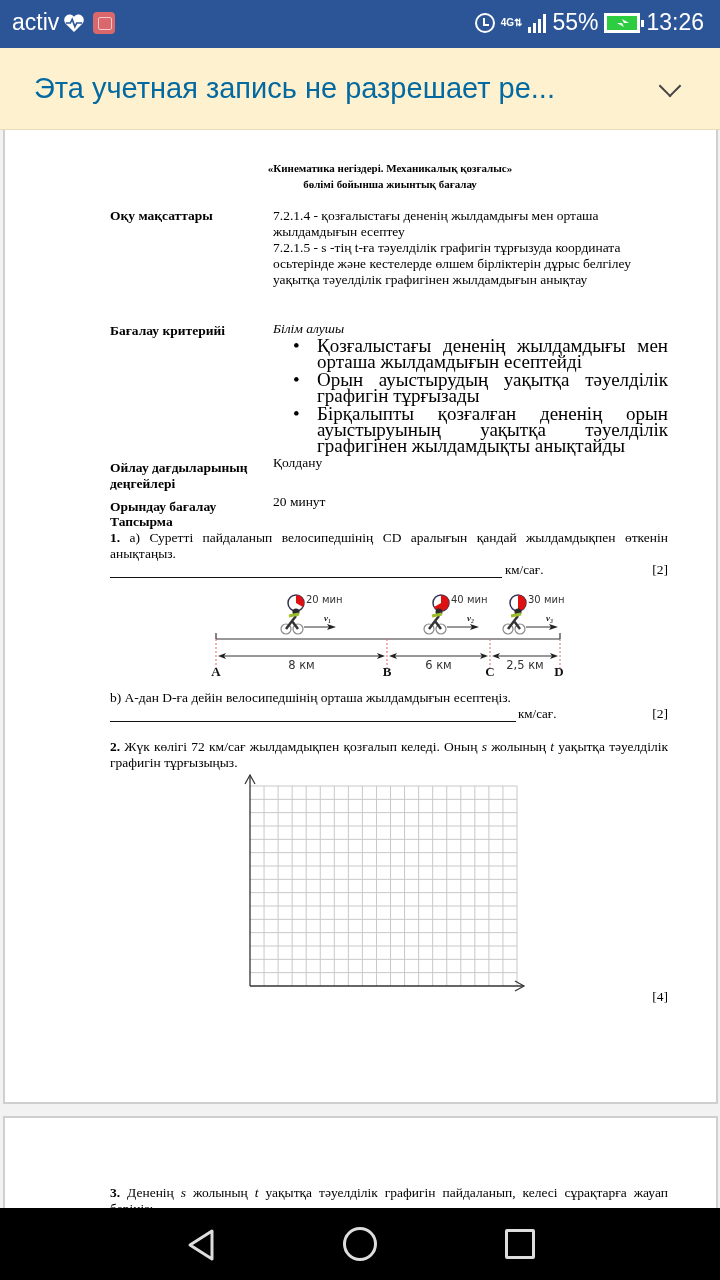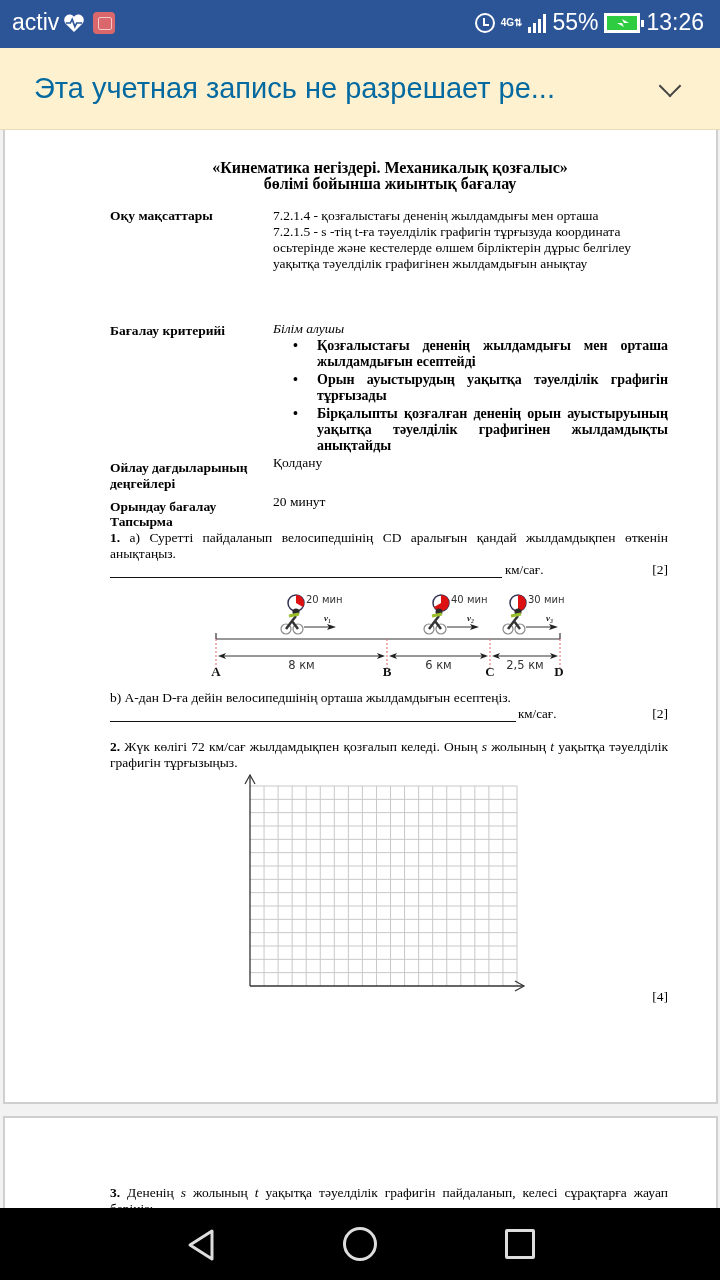--- a/index.html
+++ b/index.html
@@ -17,24 +17,24 @@
   .net { font-size: 10px; line-height: 10px; font-weight: bold; display: flex; flex-direction: row; }
   .battery { width: 36px; height: 20px; border: 2px solid #fff; position: relative; background: #fff; }
   .battery .fill2 { position: absolute; left: 1px; top: 1px; bottom: 1px; right: 1px; background: #2ecc40; }
   .battery:after { content: ""; position: absolute; right: -6px; top: 5px; width: 3px; height: 7px; background: #fff; }
   .banner { position: absolute; left: 0; top: 48px; width: 720px; height: 82px; background: #fdf1cf; border-bottom: 1px solid #e8dcb8; font-family: "Liberation Sans", sans-serif; }
   .banner .txt { position: absolute; left: 34px; top: 24px; font-size: 29px; color: #0369a1; }
   .banner .chev { position: absolute; right: 42px; top: 30px; width: 16px; height: 16px; border-right: 2.5px solid #444; border-bottom: 2.5px solid #444; transform: rotate(45deg); }
   .page { position: absolute; left: 3px; width: 715px; background: #fff; border: 2px solid #cfcfcf; }
   .page1 { top: 130px; height: 974px; border-top: none; }
   .page2 { top: 1116px; height: 110px; }
-  .title { position: absolute; top: 160px; left: 110px; width: 560px; text-align: center; font-weight: bold; font-size: 16px; line-height: 16px; }
+  .title { position: absolute; top: 160px; left: 110px; width: 560px; text-align: center; font-weight: bold; font-size: 11px; line-height: 16px; }
   .lbl { position: absolute; left: 110px; font-weight: bold; font-size: 13.5px; line-height: 16px; }
   .val { position: absolute; left: 273px; width: 396px; font-size: 13.5px; line-height: 16px; }
-  .bullets { position: absolute; left: 290px; width: 378px; font-size: 14px; line-height: 16px; font-weight: bold; }
+  .bullets { position: absolute; left: 290px; width: 378px; font-size: 19px; line-height: 16px; }
   .bullets .b { position: relative; padding-left: 27px; text-align: justify; text-align-last: left; margin-bottom: 2px; }
   .bullets .b:before { content: "•"; position: absolute; left: 3px; top: 0; }
   .qline { position: absolute; left: 110px; width: 558px; font-size: 13.5px; line-height: 16px; text-align: justify; }
   .ans { position: absolute; left: 110px; height: 1px; background: #111; }
   .unit { position: absolute; font-size: 13px; }
   .mark { position: absolute; right: 52px; font-size: 13.5px; }
   .navbar { position: absolute; left: 0; top: 1208px; width: 720px; height: 72px; background: #000; }
   .nav-back { position: absolute; left: 186px; top: 20px; width: 0; height: 0; }
   .nav-home { position: absolute; left: 343px; top: 19px; width: 34px; height: 34px; border: 3px solid #ddd; border-radius: 50%; }
   .nav-recent { position: absolute; left: 505px; top: 21px; width: 30px; height: 30px; border: 3px solid #ddd; border-radius: 2px; }
@@ -82,20 +82,21 @@
 <div class="page page1"></div>
 
 <div class="title">
   <div>«Кинематика негіздері. Механикалық қозғалыс»</div>
   <div>бөлімі бойынша жиынтық бағалау</div>
 </div>
 
 <div class="lbl" style="top:208px">Оқу мақсаттары</div>
 <div class="val" style="top:208px">
   <div>7.2.1.4 - қозғалыстағы дененің жылдамдығы мен орташа</div>
+  <div>жылдамдығын есептеу</div>
   <div>7.2.1.5 - s -тің t-ға тәуелділік графигін тұрғызуда координата</div>
   <div>осьтерінде және кестелерде өлшем бірліктерін дұрыс белгілеу</div>
   <div>уақытқа тәуелділік  графигінен жылдамдығын анықтау</div>
 </div>
 
 <div class="lbl" style="top:323px">Бағалау критерийі</div>
 <div class="val" style="top:321px; font-style: italic;">Білім алушы</div>
 <div class="bullets" style="top:338px">
   <div class="b">Қозғалыстағы дененің жылдамдығы мен орташа жылдамдығын есептейді</div>
   <div class="b">Орын ауыстырудың уақытқа тәуелділік графигін тұрғызады</div>

